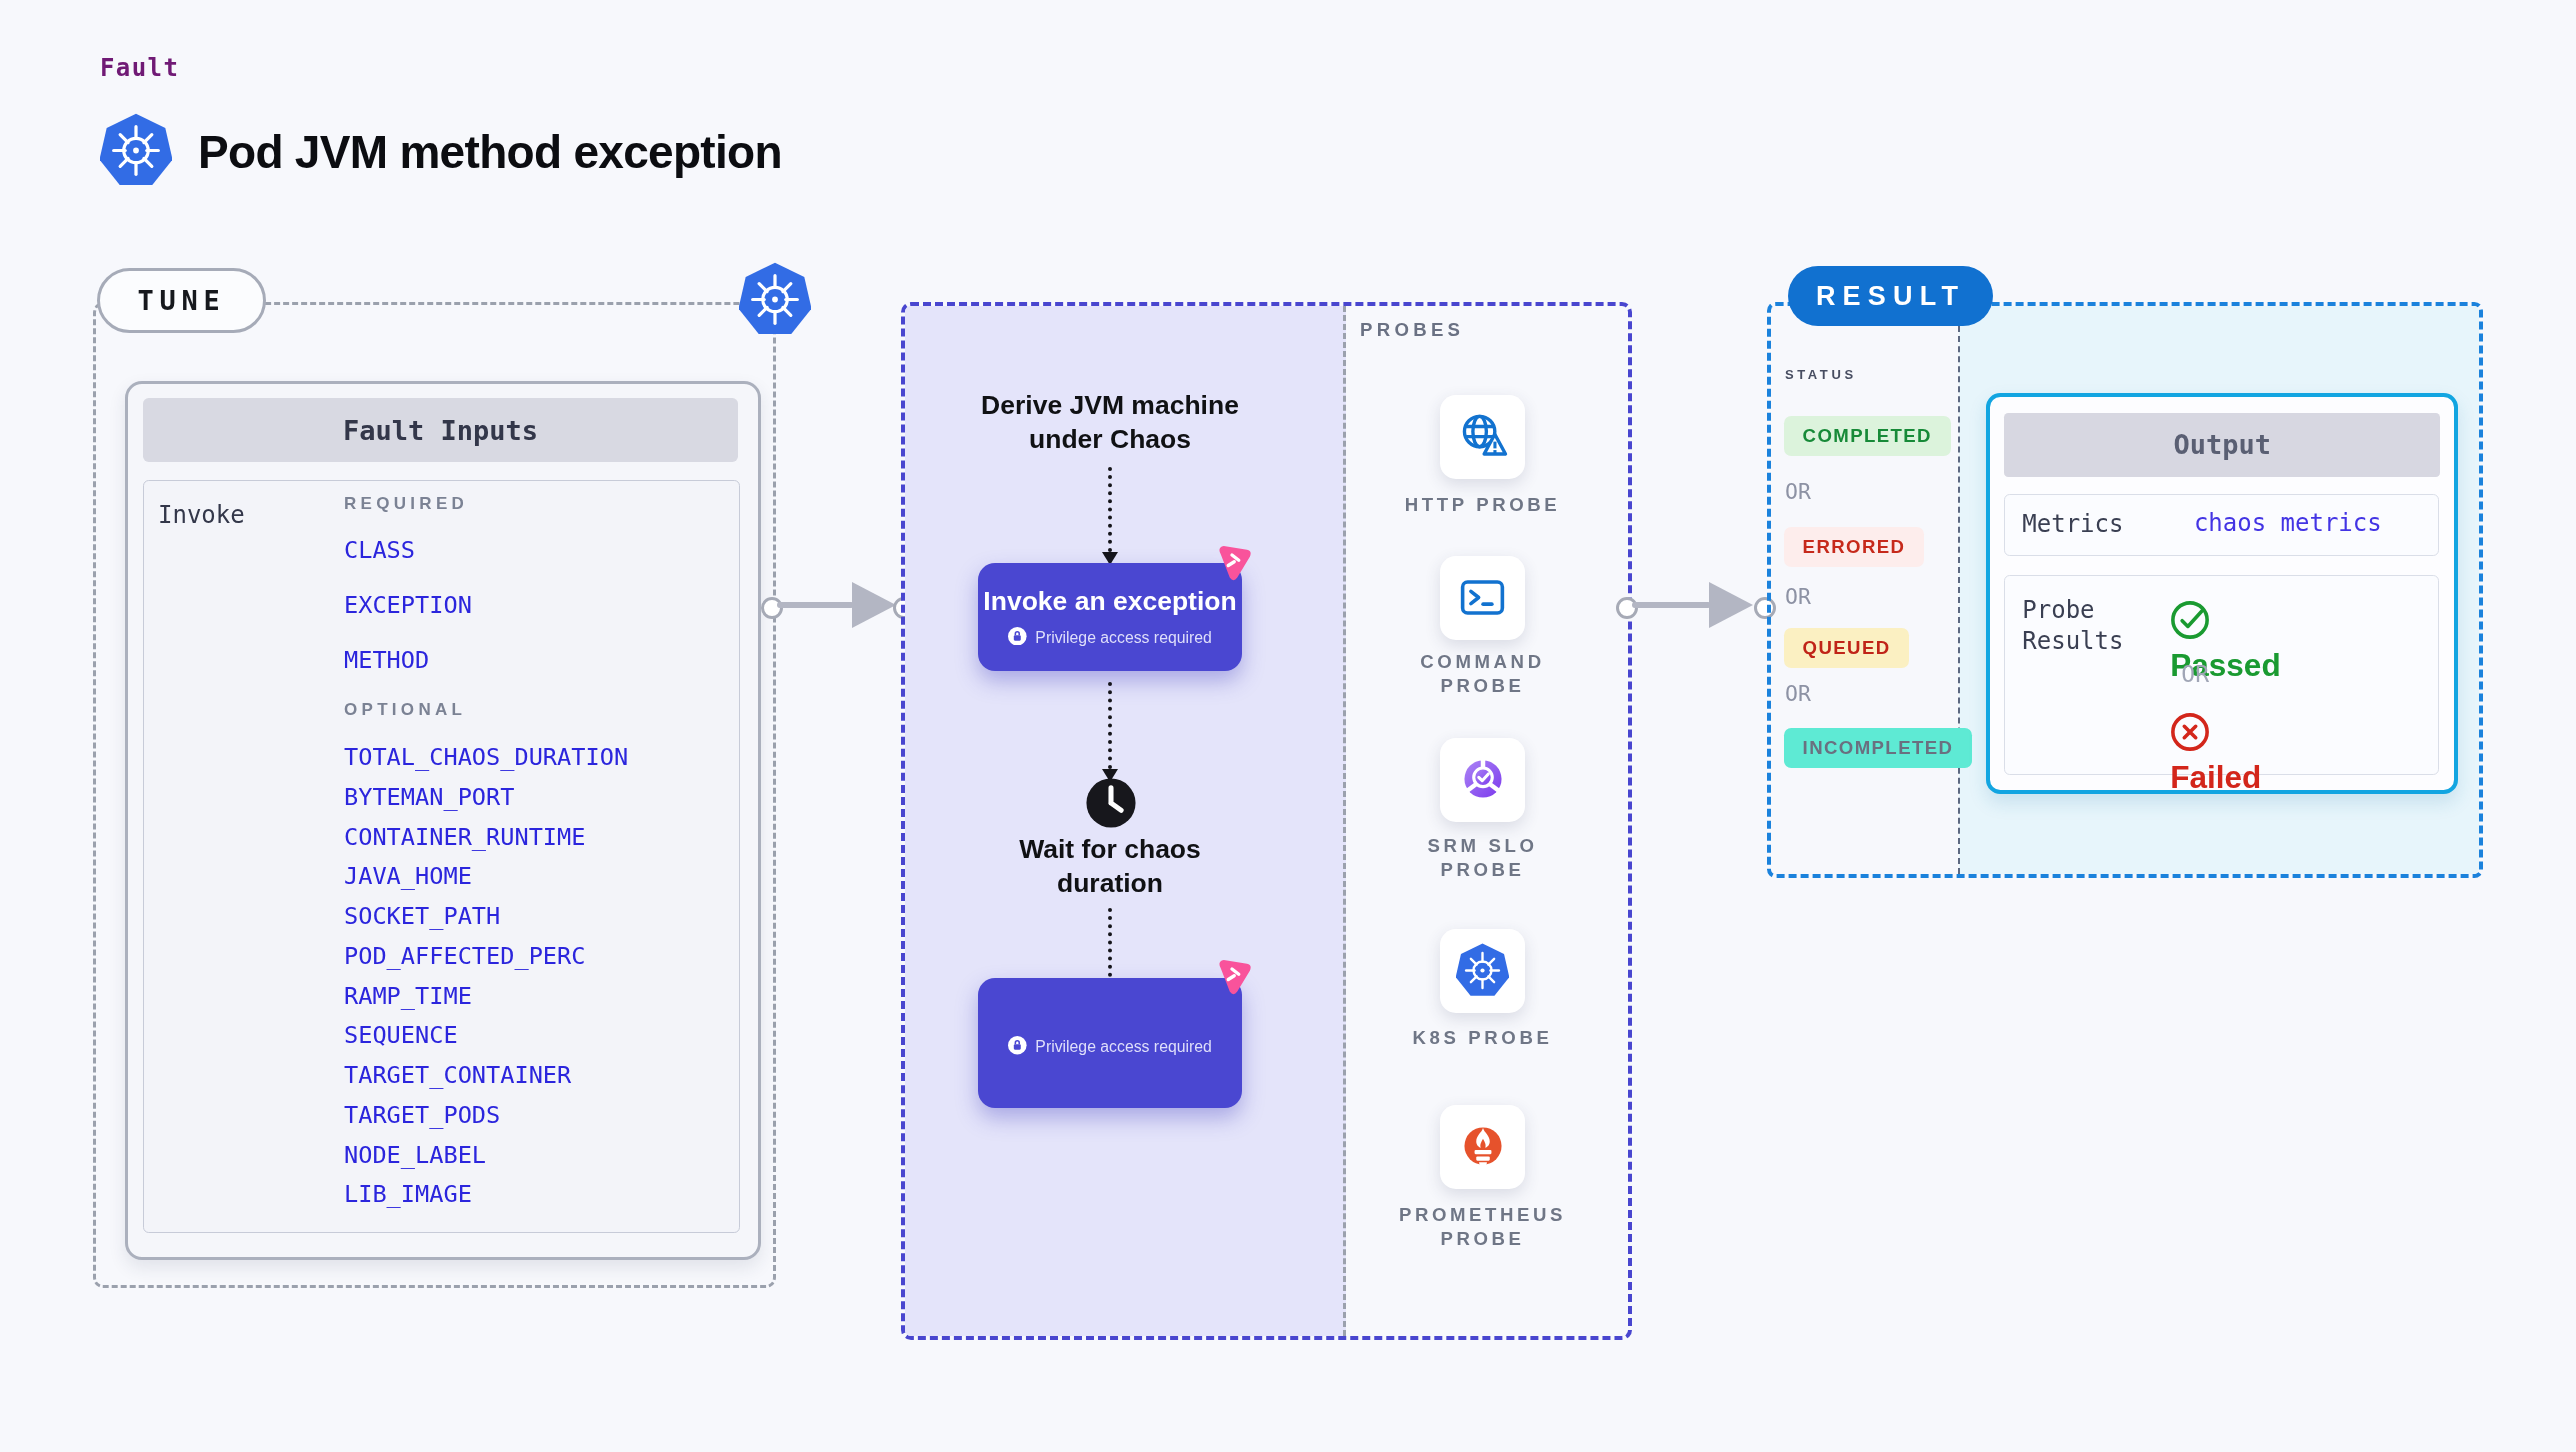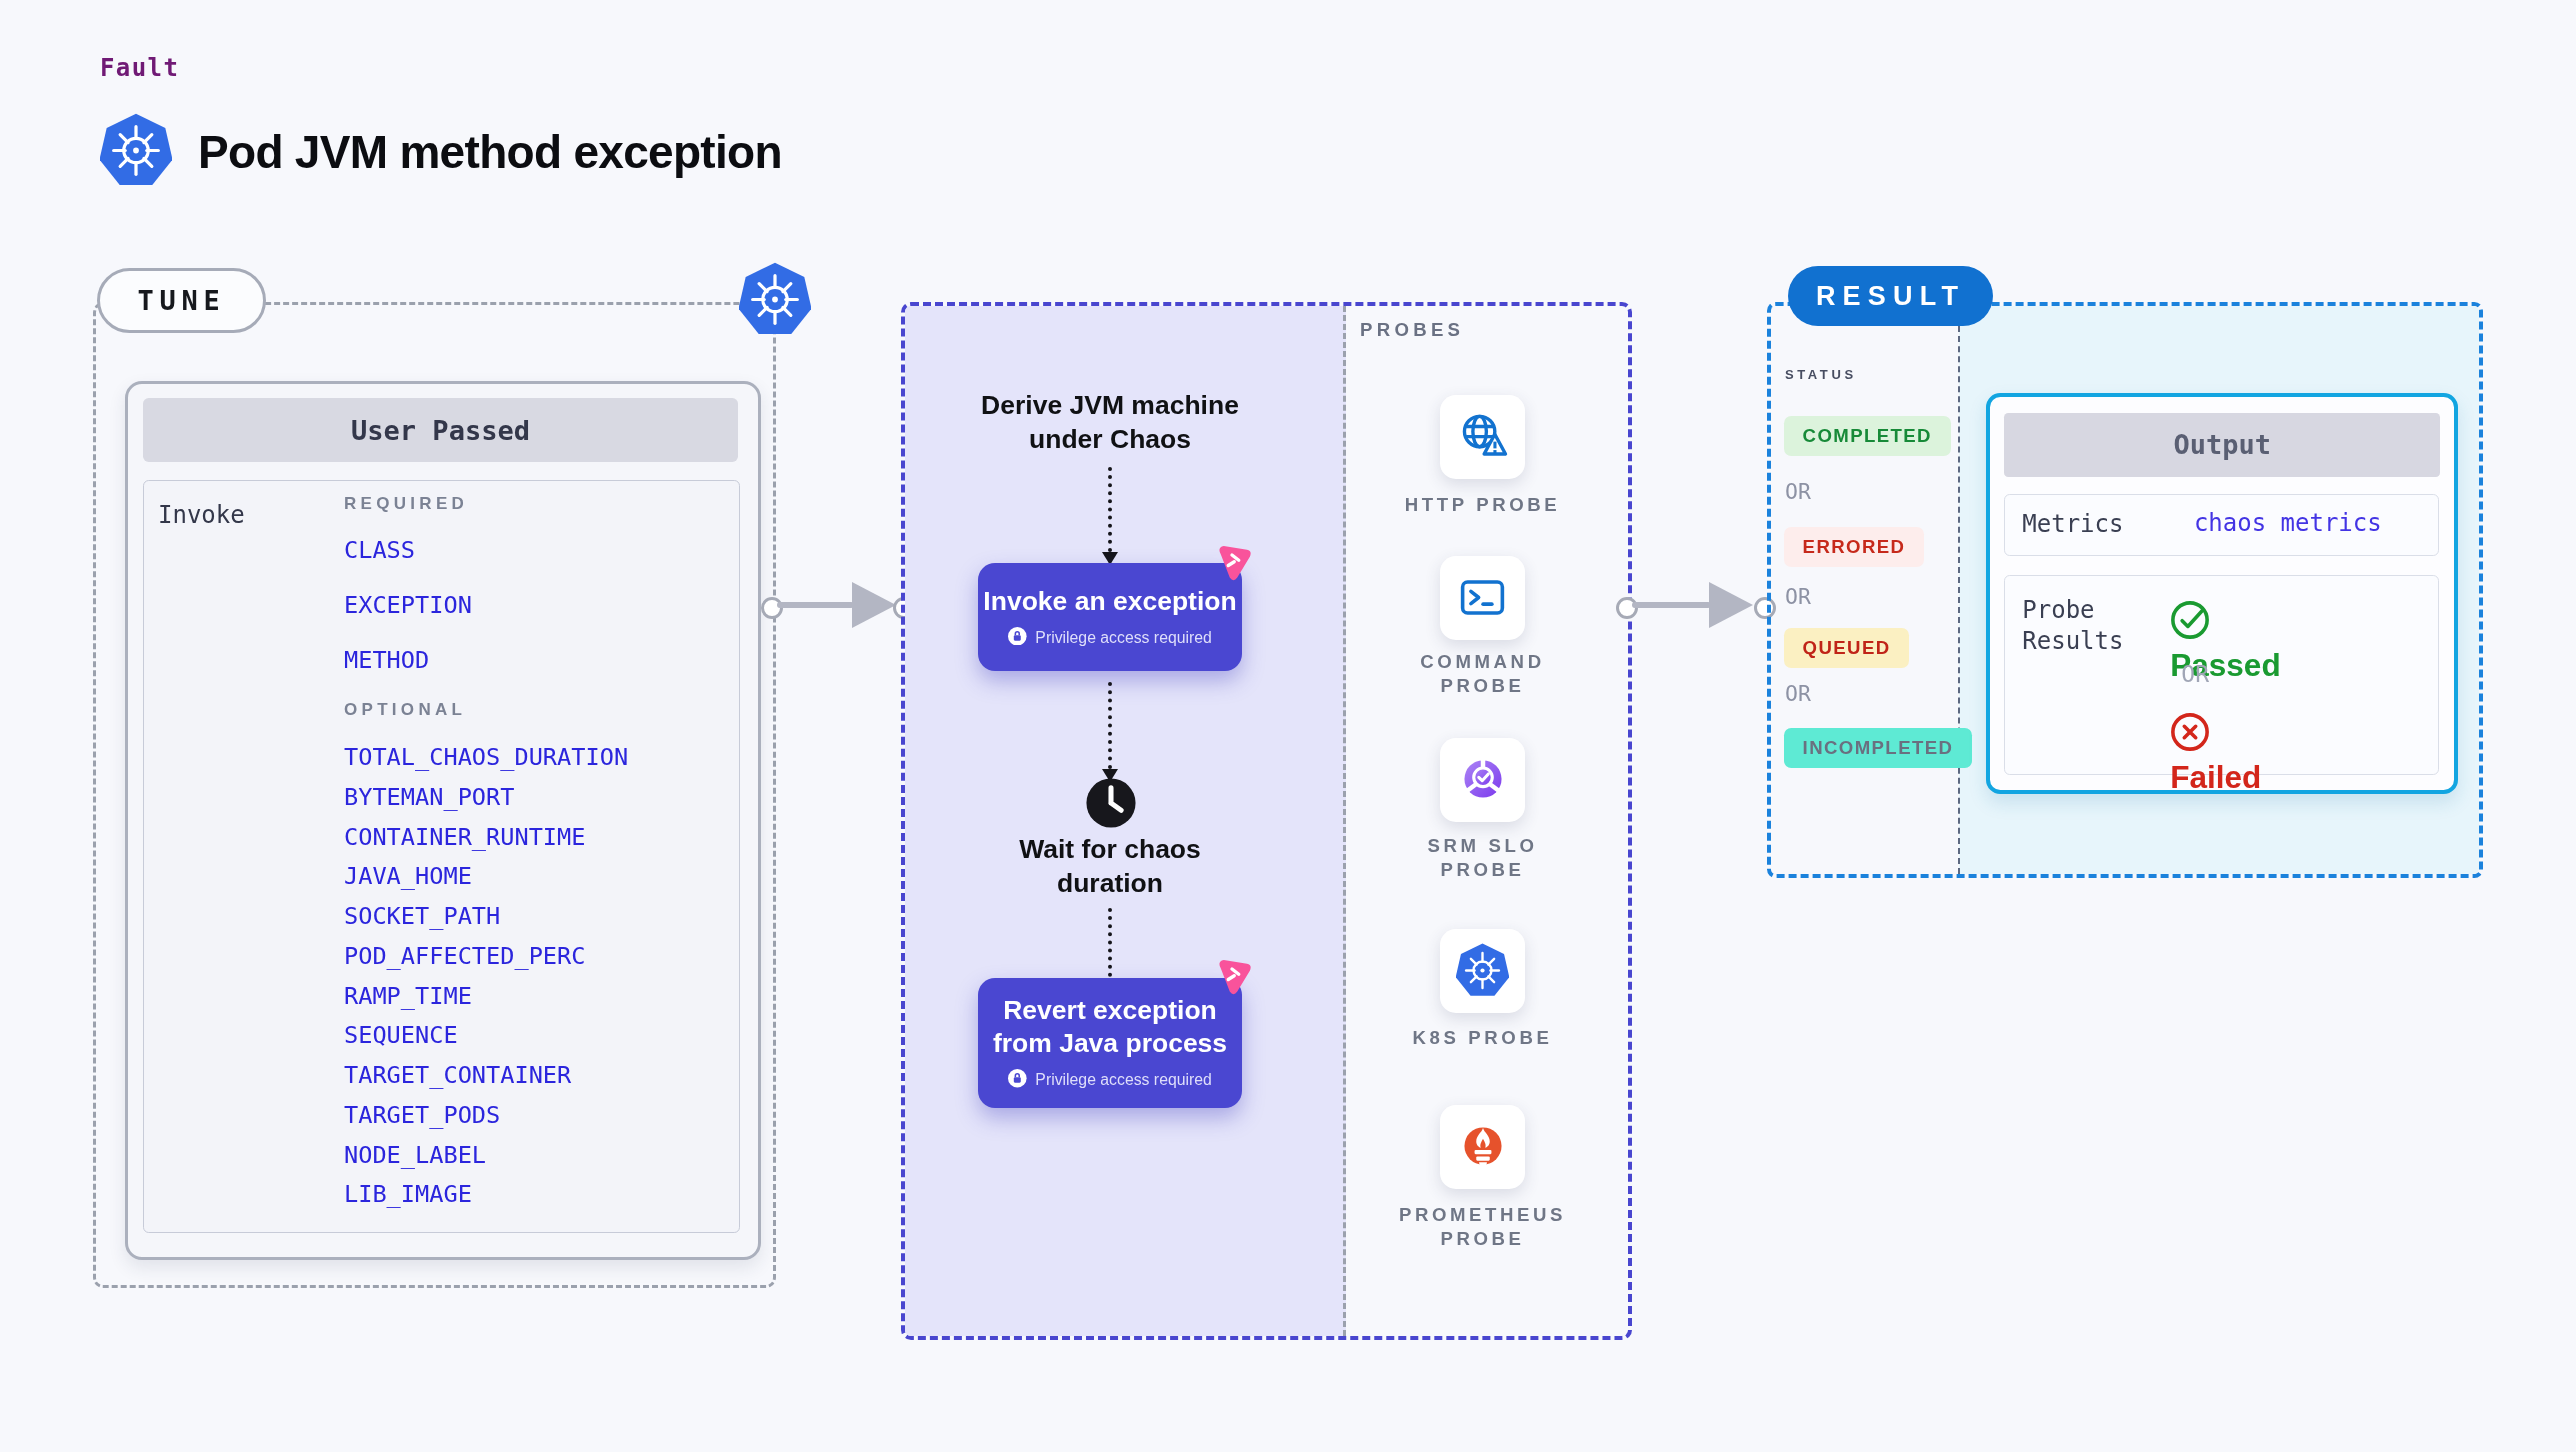--- a/index.html
+++ b/index.html
@@ -132,21 +132,21 @@
         <line x1="28" y1="30" x2="39" y2="41"></line>
           <line x1="61" y1="63" x2="72" y2="74"></line>
         <line x1="72" y1="30" x2="61" y2="41"></line>
           <line x1="39" y1="63" x2="28" y2="74"></line>
       </g>
         <circle cx="50" cy="52" r="4" fill="#fff"></circle>
     </svg>
   </div>
 
   <div class="abs ui-card"></div>
-  <div class="abs ui-header mono">User Passed</div>
+  <div class="abs ui-header mono">Fault Inputs</div>
   <div class="abs ui-list"></div>
   <div class="abs tunable-label mono">Invoke</div>
 
   <div class="abs inputs-col">
     <div class="abs sec-label" style="top:0;">REQUIRED</div>
     <div class="abs tun-item mono" style="top:42px;">CLASS</div>
     <div class="abs tun-item mono" style="top:97px;">EXCEPTION</div>
     <div class="abs tun-item mono" style="top:152px;">METHOD</div>
     <div class="abs sec-label" style="top:206px;">OPTIONAL</div>
     <div class="abs tun-item mono" style="top:249px;">TOTAL_CHAOS_DURATION</div>
@@ -212,24 +212,20 @@
   </div>
   <div class="abs flow-text" style="left:931px;top:832px;">
     <div>Wait for chaos</div>
     <div>duration</div>
   </div>
 
   <div class="abs v-line" style="left:1108px;top:908px;height:77px;"></div>
   <div class="abs v-head" style="left:1102px;top:986px;"></div>
 
   <div class="abs step-btn" style="left:978px;top:978px;height:130px;">
-    <div class="btn-title">
-      <div>Revert exception</div>
-      <div>from Java process</div>
-    </div>
     <div class="btn-note">
       <span>
         <svg width="18.6" height="18.6" viewBox="0 0 24 24">
             <circle cx="12" cy="12" r="12" fill="#fff"></circle>
           <rect x="7.5" y="10.8" width="9" height="6.8" rx="1.5" fill="#4a47d1"></rect>
           <path d="M9.5 10.8 V8.6 a2.5 2.5 0 0 1 5 0 v2.2" fill="none" stroke="#4a47d1" stroke-width="2"></path>
           </svg>
       </span>
       <span>Privilege access required</span>
     </div>

